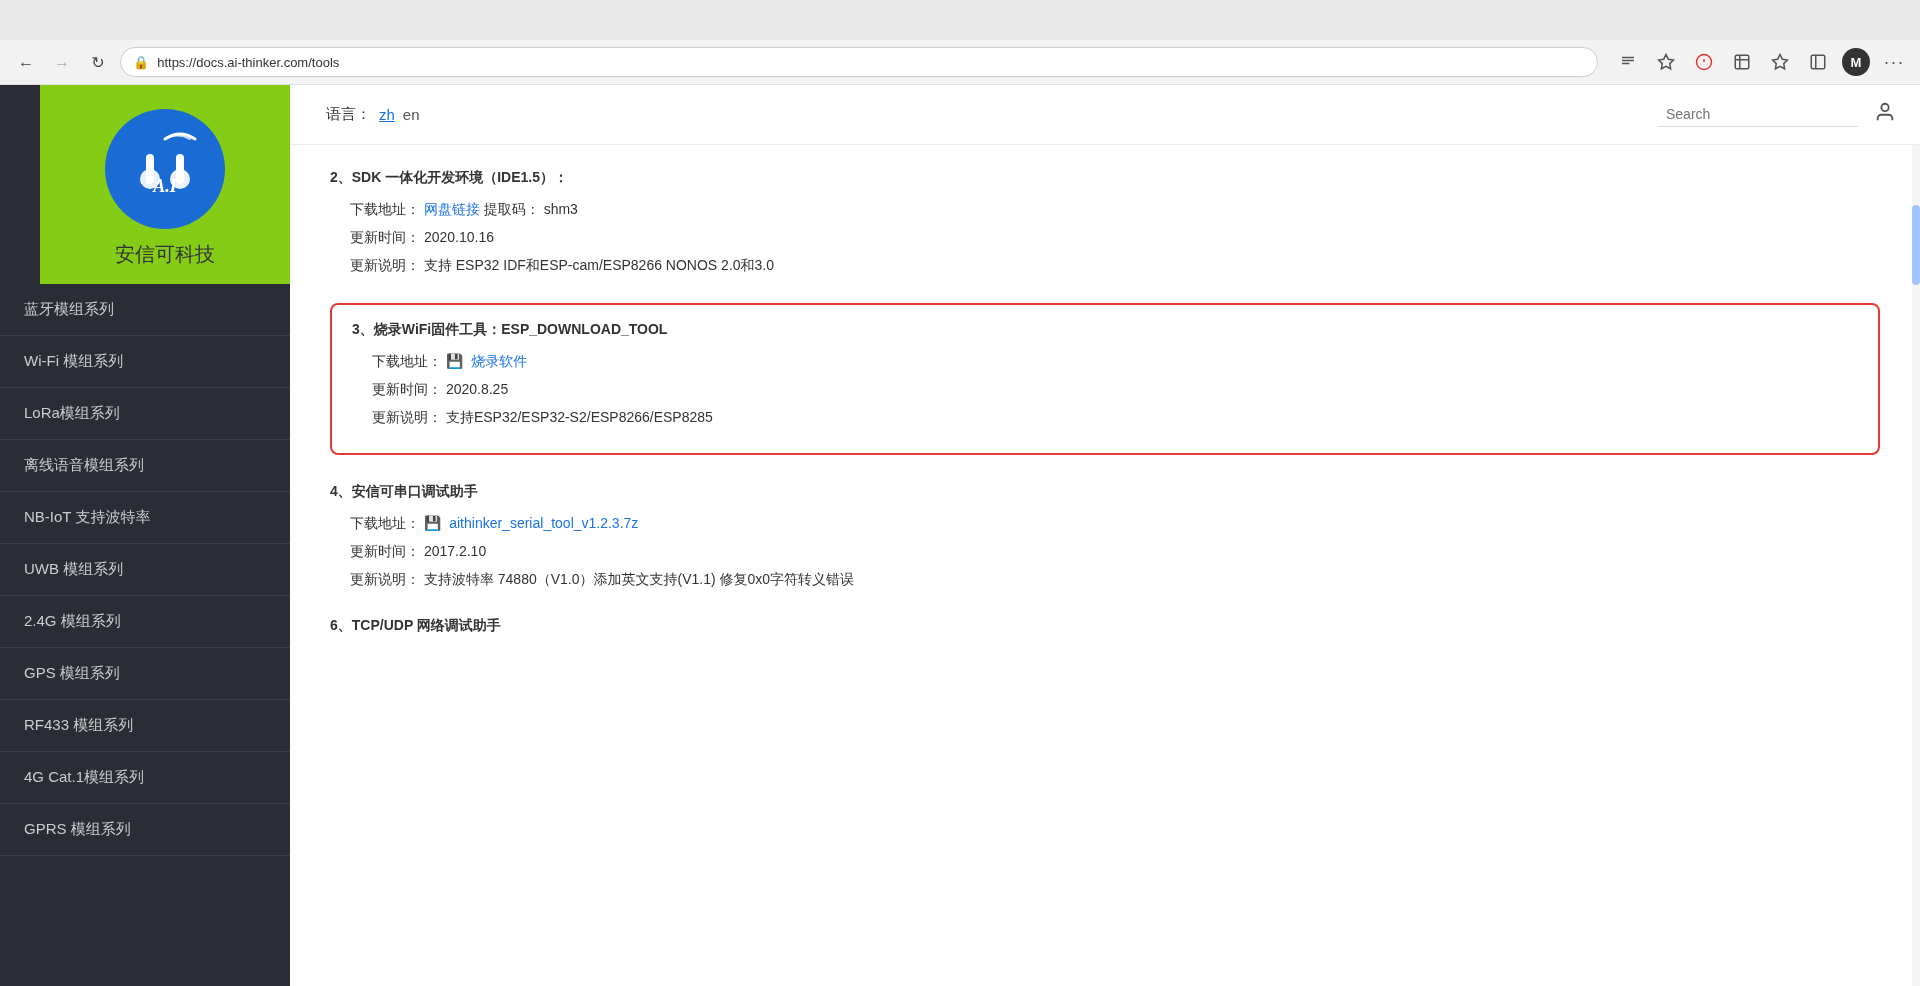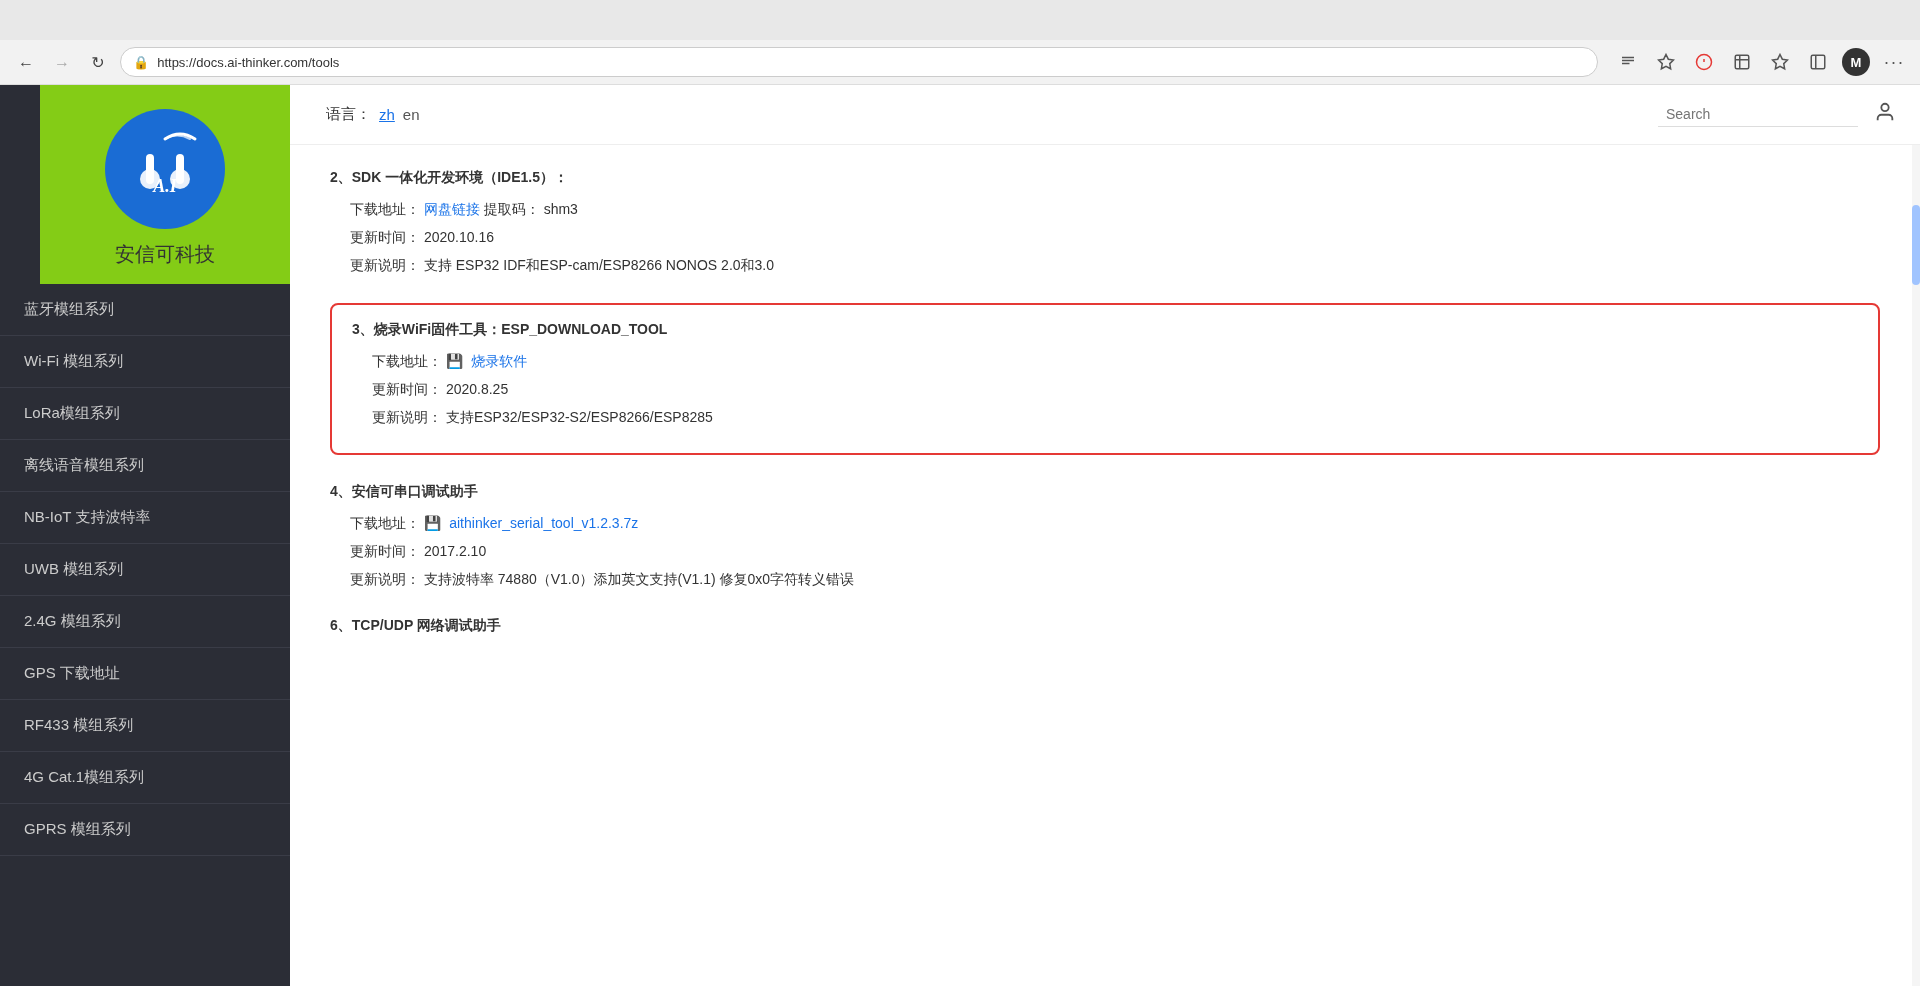--- a/index.html
+++ b/index.html
@@ -301,21 +301,21 @@
       <span class="logo-text">安信可科技</span>
     </div>
     <div class="sidebar-nav">
       <div class="nav-item">蓝牙模组系列</div>
       <div class="nav-item">Wi-Fi 模组系列</div>
       <div class="nav-item">LoRa模组系列</div>
       <div class="nav-item">离线语音模组系列</div>
       <div class="nav-item">NB-IoT 支持波特率</div>
       <div class="nav-item">UWB 模组系列</div>
       <div class="nav-item">2.4G 模组系列</div>
-      <div class="nav-item">GPS 下载地址</div>
+      <div class="nav-item">GPS 模组系列</div>
       <div class="nav-item">RF433 模组系列</div>
       <div class="nav-item">4G Cat.1模组系列</div>
       <div class="nav-item">GPRS 模组系列</div>
     </div>
   </div>
 
   <div class="main-content">
 
     <div class="content-header">
       <div class="lang-switcher">

